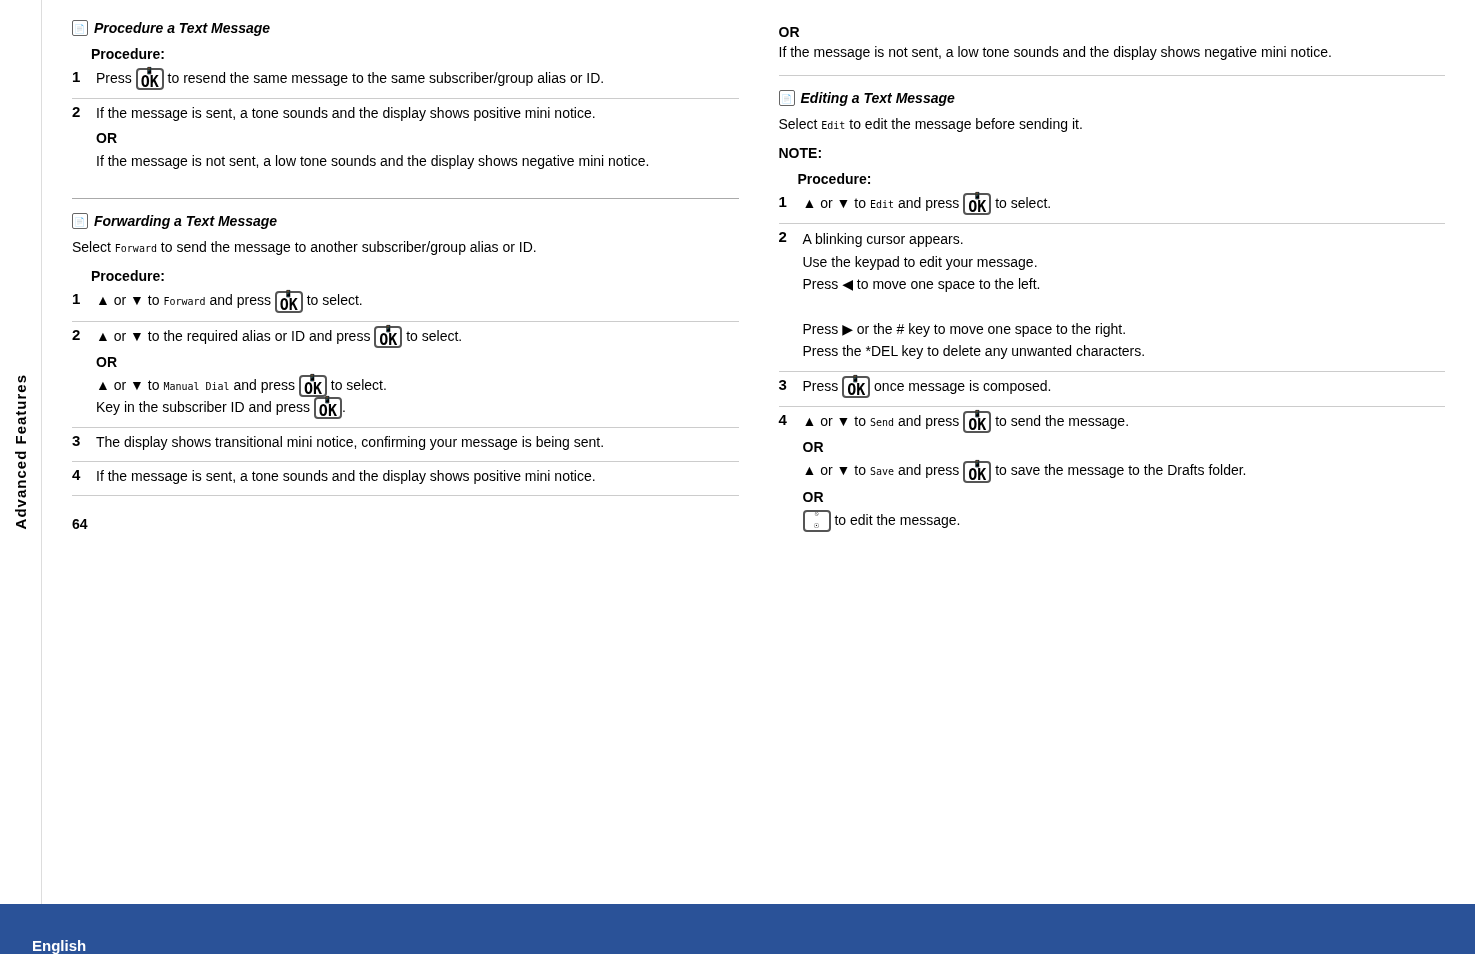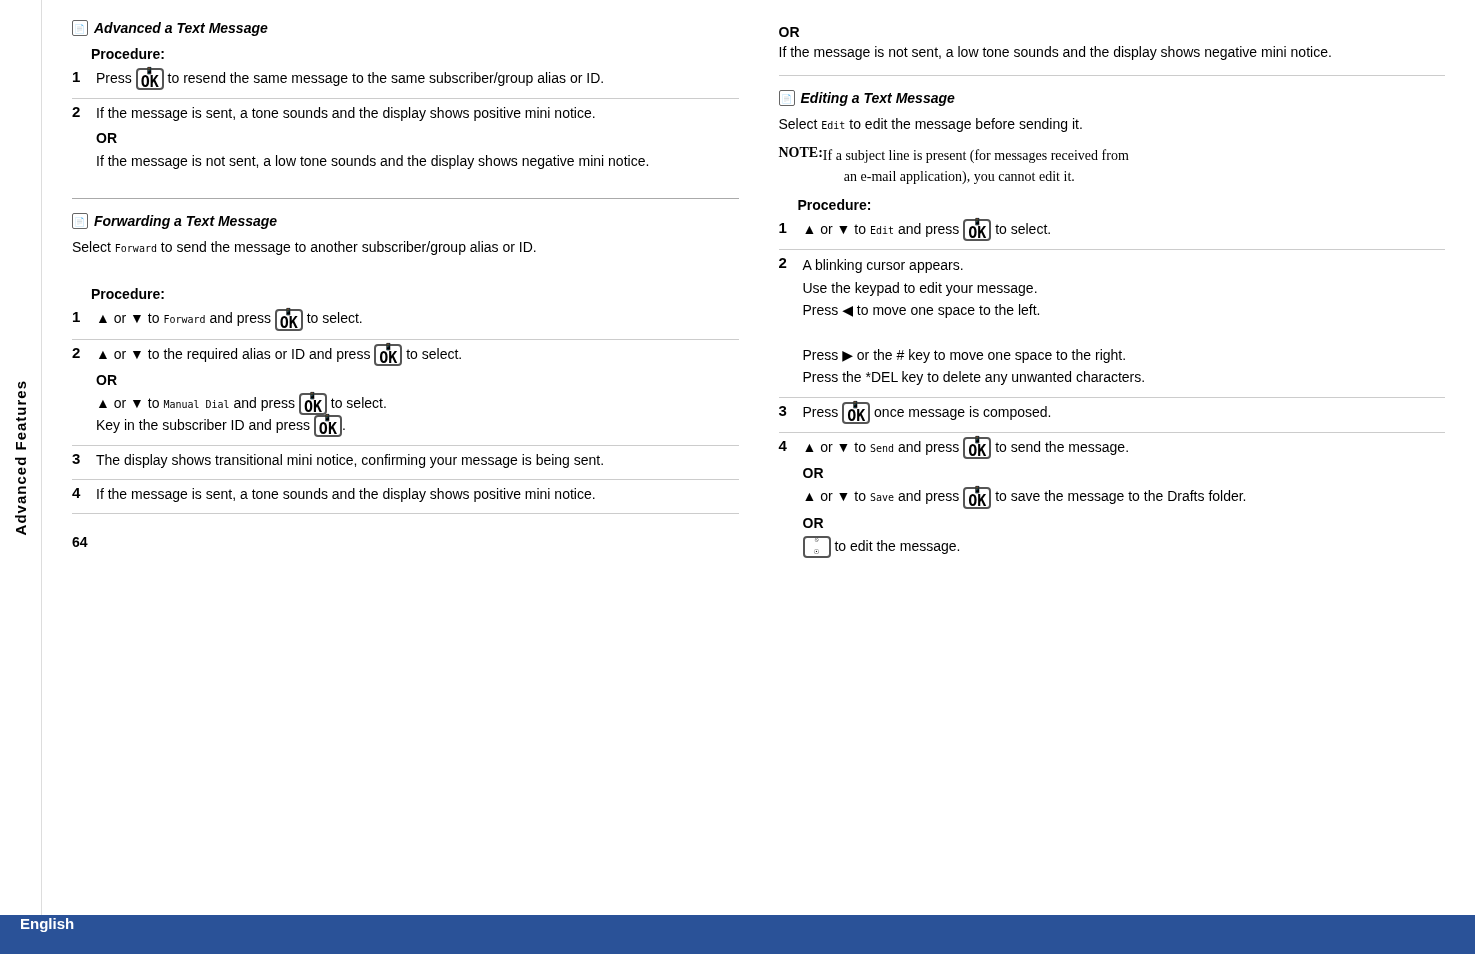--- a/index.html
+++ b/index.html
@@ -114,39 +114,38 @@
       font-family: monospace;
       font-size: 10px;
     }
     .section-divider {
       border: none;
       border-top: 1px solid #aaa;
       margin: 14px 0;
     }
     .note-block {
       display: flex;
-      gap: 0;
+      gap: 8px;
       margin-bottom: 10px;
-      font-family: Liberation Serif, serif;
     }
     .note-label {
       font-weight: bold;
       flex-shrink: 0;
     }
     .page-num {
       font-weight: bold;
       font-size: 14px;
       margin-top: auto;
     }
     .footer-bar {
-      height: 39px;
+      height: 50px;
       background: #2a5298;
       display: flex;
-      align-items: flex-start;
-      padding: 0 20px;
+      align-items: flex-end;
+      padding: 0 32px;
       flex-shrink: 0;
     }
     .footer-lang {
       color: #fff;
       font-weight: bold;
       font-size: 15px;
     }
     .multi-ok {
       display: inline-flex;
       align-items: center;
@@ -186,21 +185,21 @@
     <span class="sidebar-text">Advanced Features</span>
   </div>
 
   <div class="main-content">
 
     <div class="left-column">
 
       <div>
         <div class="section-title">
           <span class="section-icon">📄</span>
-          <span>Advanced a Text Message</span>
+          <span>Procedure a Text Message</span>
         </div>
 
         <div class="procedure-label">Procedure:</div>
 
         <div class="step">
           <span class="step-number">1</span>
           <div class="step-content">
             Press
             <span class="multi-ok">
               <span class="ok-top">📱</span>
@@ -221,21 +220,21 @@
       </div>
 
       <hr class="section-divider">
 
       <div>
         <div class="section-title">
           <span class="section-icon">📄</span>
           <span>Forwarding a Text Message</span>
         </div>
 
-        <p style="margin-bottom:28px; line-height:1.5;">
+        <p style="margin-bottom:10px; line-height:1.5;">
           Select <span class="mono">Forward</span> to send the message to another subscriber/group alias or ID.
         </p>
 
         <div class="procedure-label">Procedure:</div>
 
         <div class="step">
           <span class="step-number">1</span>
           <div class="step-content">
             ▲ or ▼ to <span class="mono">Forward</span> and press
             <span class="multi-ok">
@@ -303,24 +302,20 @@
           <span class="section-icon">📄</span>
           <span>Editing a Text Message</span>
         </div>
 
         <p style="margin-bottom:10px; line-height:1.5;">
           Select <span class="mono">Edit</span> to edit the message before sending it.
         </p>
 
         <div class="note-block">
           <span class="note-label">NOTE:</span>
-          <span style="line-height:1.5;">
-            If a subject line is present (for messages received from<br>
-            &nbsp;&nbsp;&nbsp;&nbsp;&nbsp;&nbsp;an e-mail application), you cannot edit it.
-          </span>
         </div>
 
         <div class="procedure-label">Procedure:</div>
 
         <div class="step">
           <span class="step-number">1</span>
           <div class="step-content">
             ▲ or ▼ to <span class="mono">Edit</span> and press
             <span class="multi-ok">
               <span class="ok-top">📱</span>

